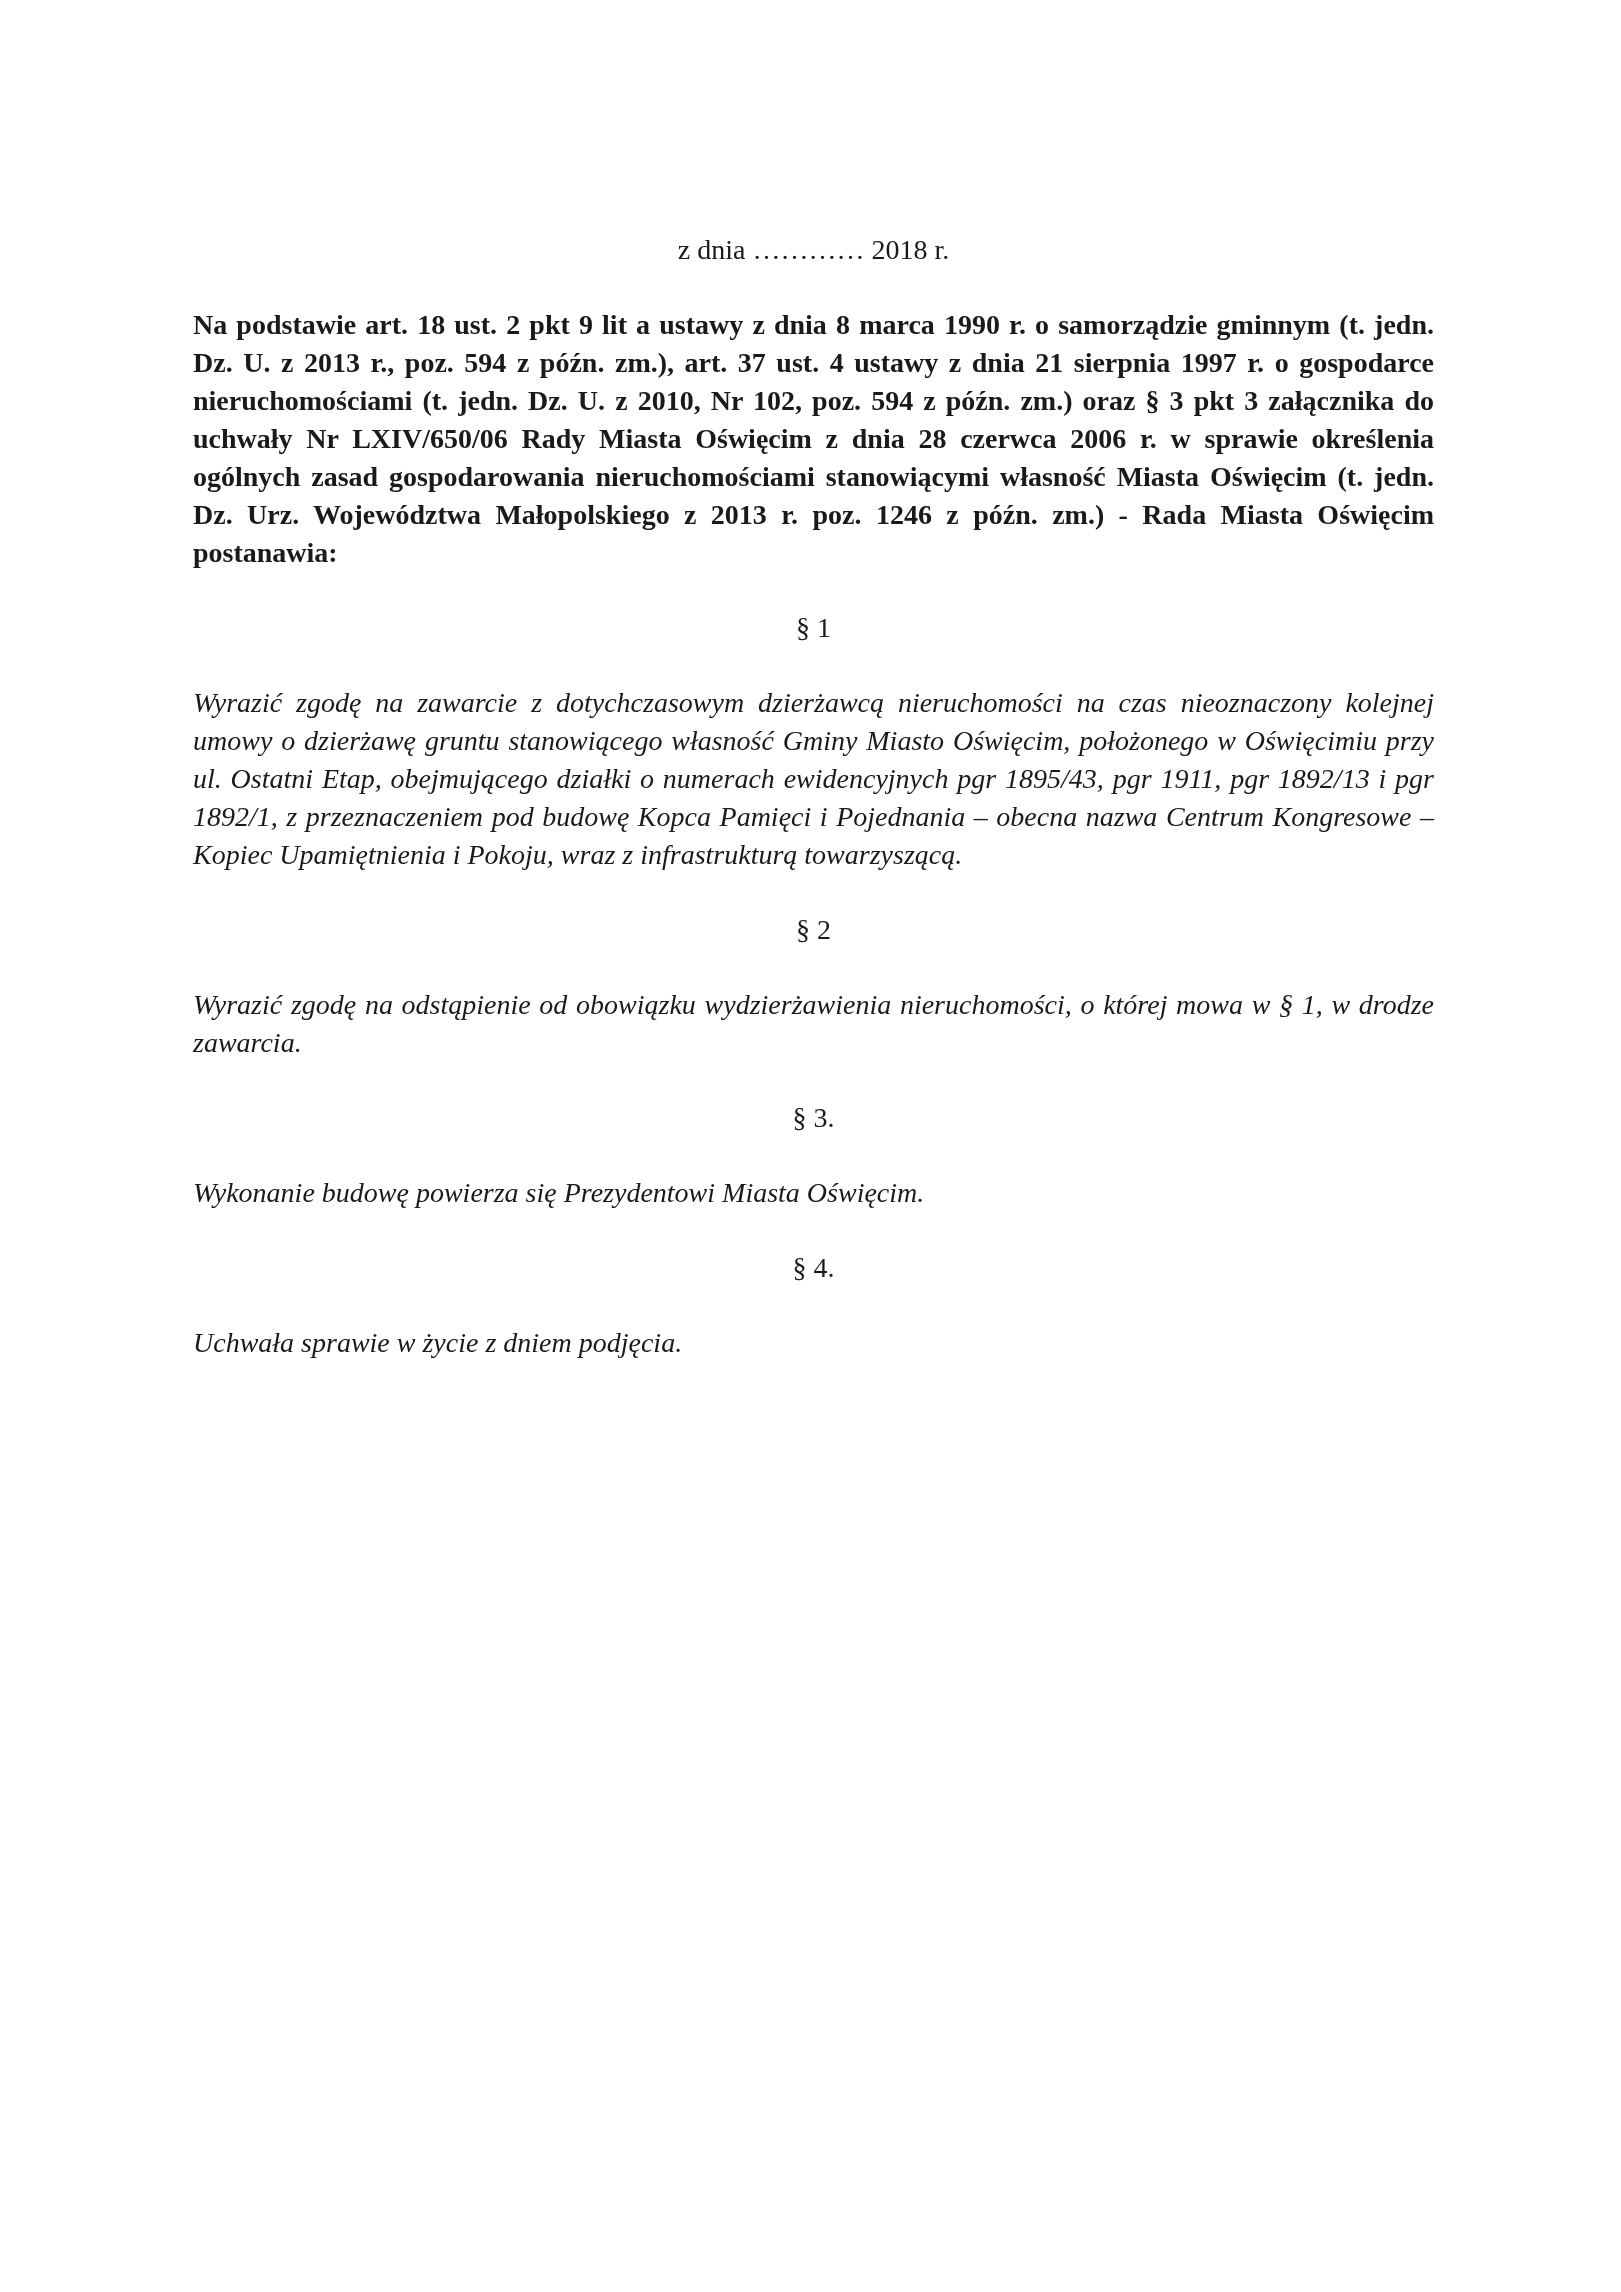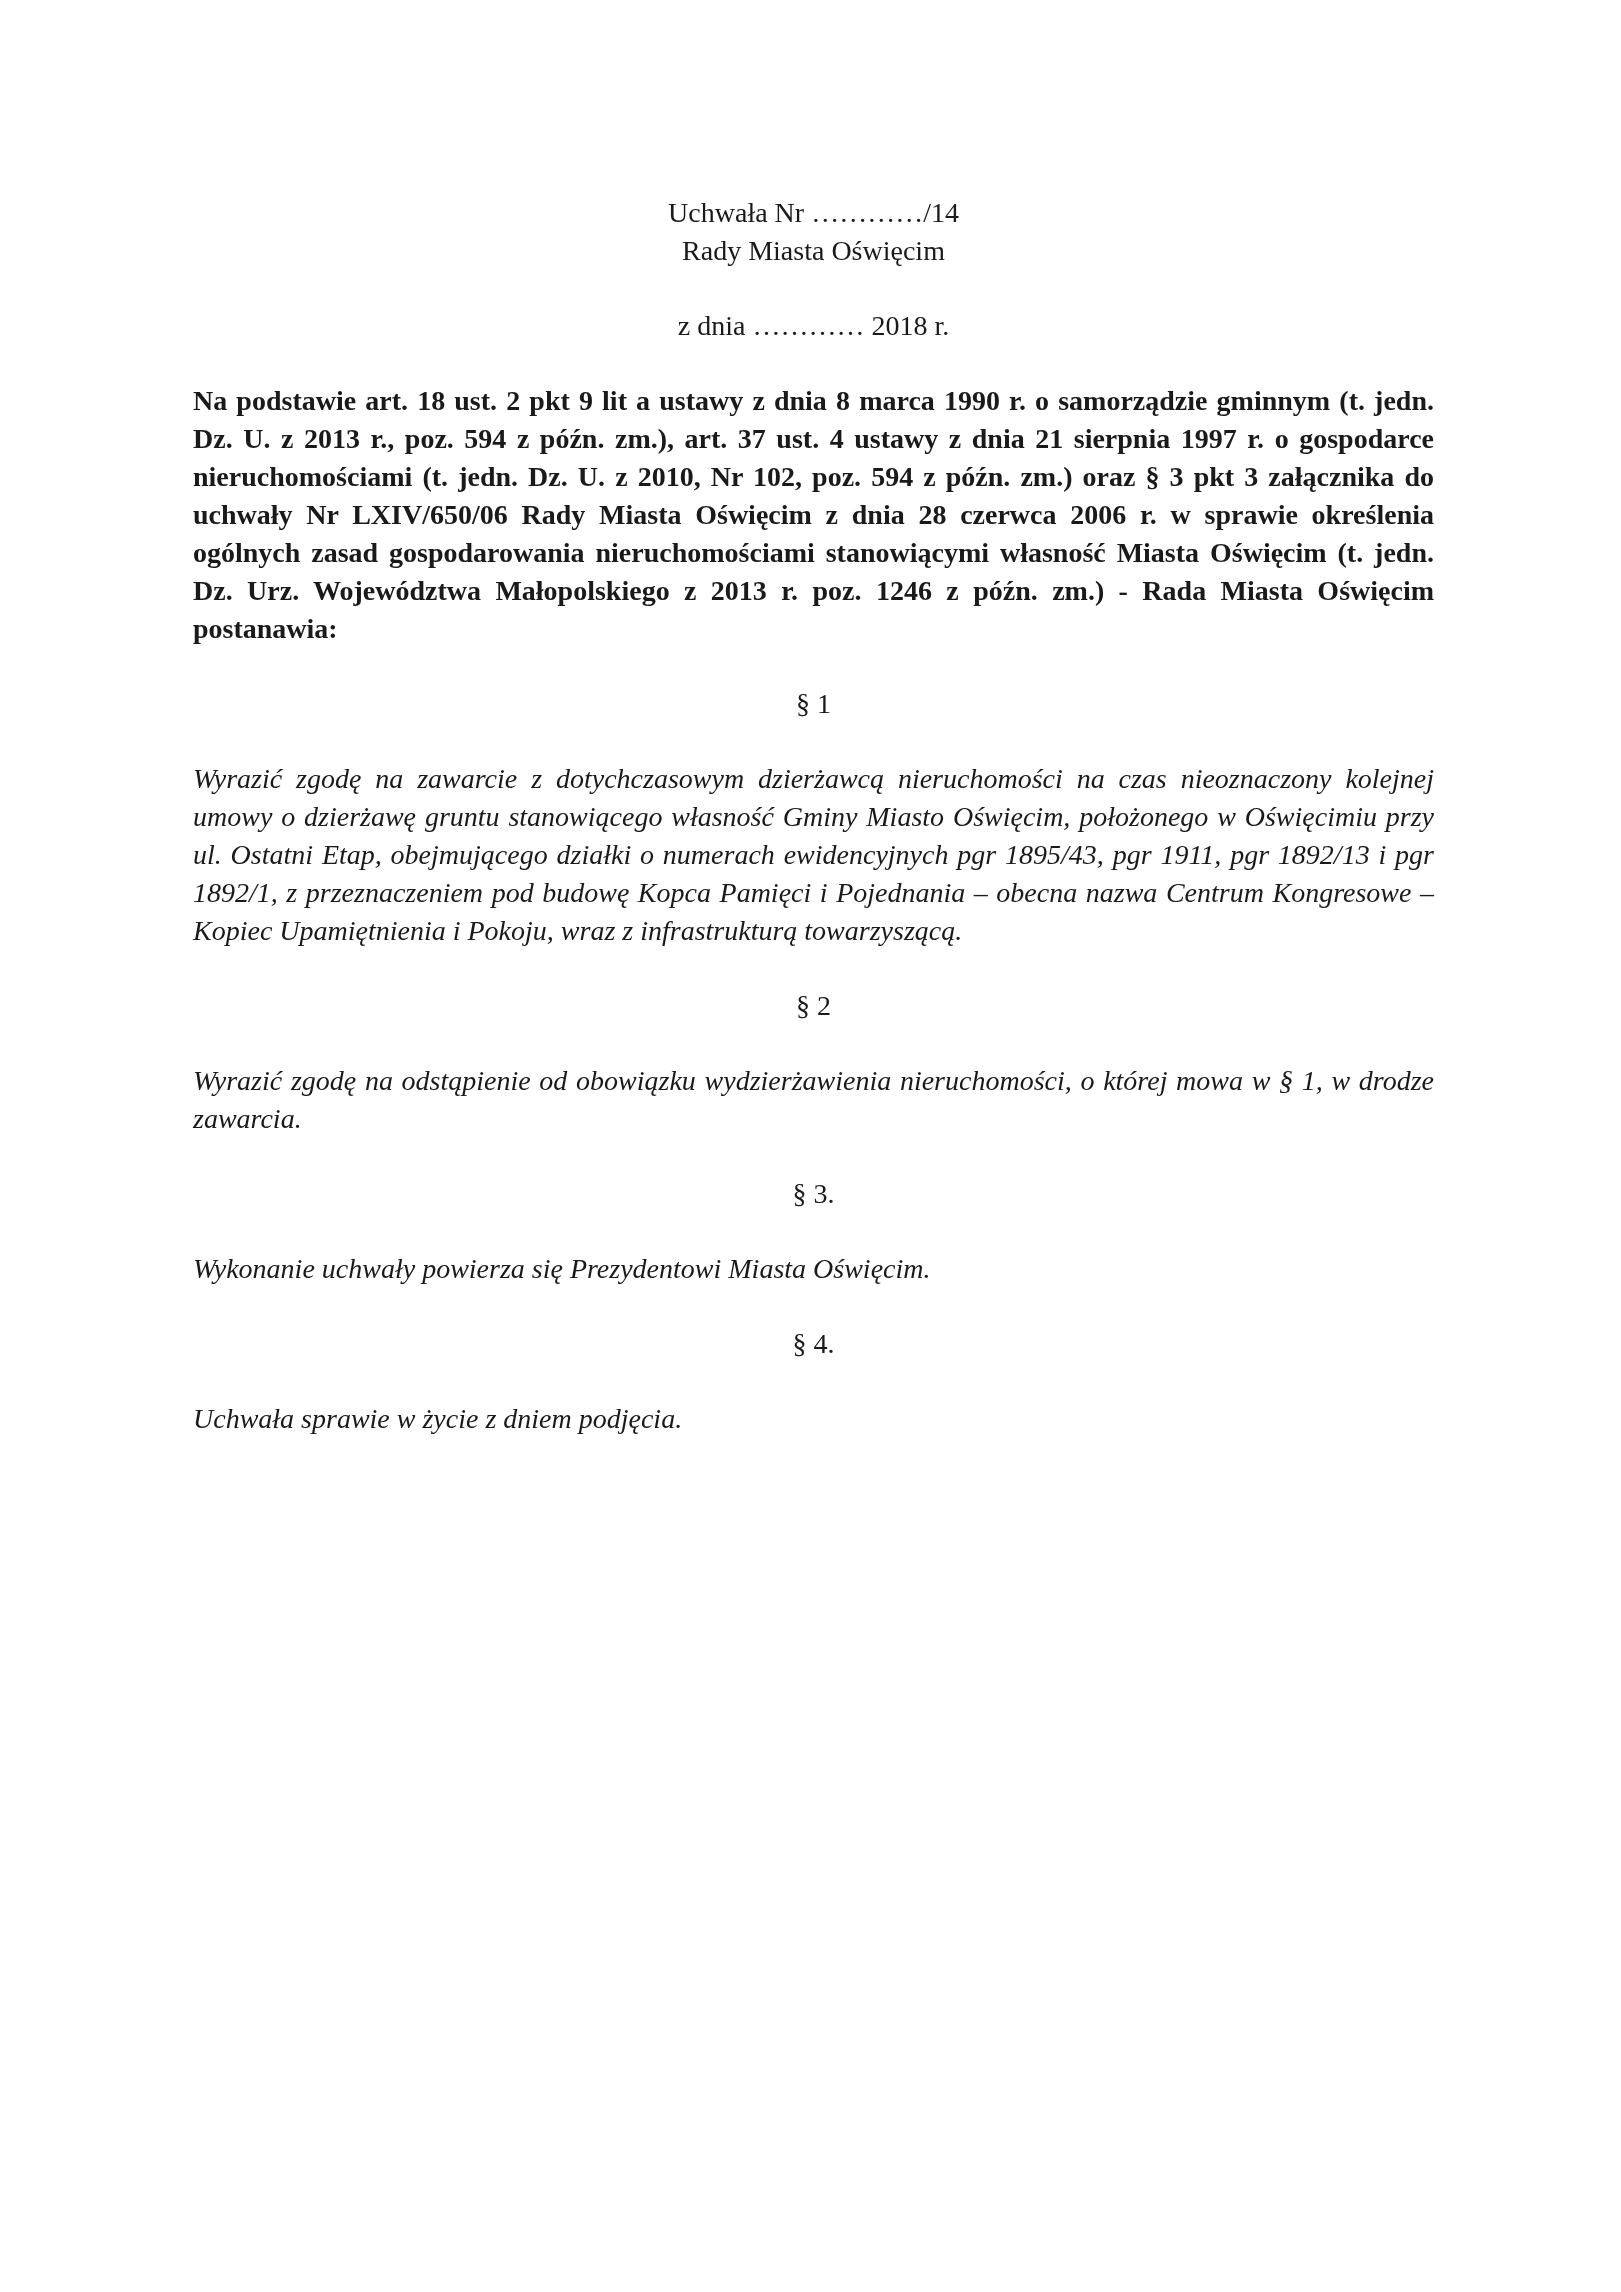--- a/index.html
+++ b/index.html
@@ -16,34 +16,30 @@
   .subject { margin-top: 37px; text-align: justify; text-align-last: left; }
   .basis { margin-top: 37px; text-align: justify; font-weight: bold; }
   .para-mark { margin-top: 37px; }
   .para-text { margin-top: 37px; text-align: justify; font-style: italic; }
   p { margin: 0; }
 </style>
 </head>
 <body>
 
 <div class="page">
-  <div class="title-block center">
-    <span class="title-line">Uchwała Nr …………/14</span>
-    <span class="title-line">Rady Miasta Oświęcim</span>
-  </div>
   <p class="center date-line">z dnia ………… 2018 r.</p>
 
 
   <p class="basis">Na podstawie art. 18 ust. 2 pkt 9 lit a ustawy z dnia 8 marca 1990 r. o samorządzie gminnym (t. jedn. Dz. U. z 2013 r., poz. 594 z późn. zm.), art. 37 ust. 4 ustawy z dnia 21 sierpnia 1997 r. o gospodarce nieruchomościami (t. jedn. Dz. U. z 2010, Nr 102, poz. 594 z późn. zm.) oraz § 3 pkt 3 załącznika do uchwały Nr LXIV/650/06 Rady Miasta Oświęcim z dnia 28 czerwca 2006 r. w sprawie określenia ogólnych zasad gospodarowania nieruchomościami stanowiącymi własność Miasta Oświęcim (t. jedn. Dz. Urz. Województwa Małopolskiego z 2013 r. poz. 1246 z późn. zm.) - Rada Miasta Oświęcim postanawia:</p>
 
   <p class="center para-mark">§ 1</p>
   <p class="para-text">Wyrazić zgodę na zawarcie z dotychczasowym dzierżawcą nieruchomości na czas nieoznaczony kolejnej umowy o dzierżawę gruntu stanowiącego własność Gminy Miasto Oświęcim, położonego w Oświęcimiu przy ul. Ostatni Etap, obejmującego działki o numerach ewidencyjnych pgr 1895/43, pgr 1911, pgr 1892/13 i pgr 1892/1, z przeznaczeniem pod budowę Kopca Pamięci i Pojednania – obecna nazwa Centrum Kongresowe – Kopiec Upamiętnienia i Pokoju, wraz z infrastrukturą towarzyszącą.</p>
 
   <p class="center para-mark">§ 2</p>
   <p class="para-text">Wyrazić zgodę na odstąpienie od obowiązku wydzierżawienia nieruchomości, o której mowa w § 1, w drodze zawarcia.</p>
 
   <p class="center para-mark">§ 3.</p>
-  <p class="para-text">Wykonanie uchwały powierza się Prezydentowi Miasta Oświęcim.</p>
+  <p class="para-text">Wykonanie budowę powierza się Prezydentowi Miasta Oświęcim.</p>
 
   <p class="center para-mark">§ 4.</p>
   <p class="para-text">Uchwała sprawie w życie z dniem podjęcia.</p>
 </div>
 
 
 </body></html>

